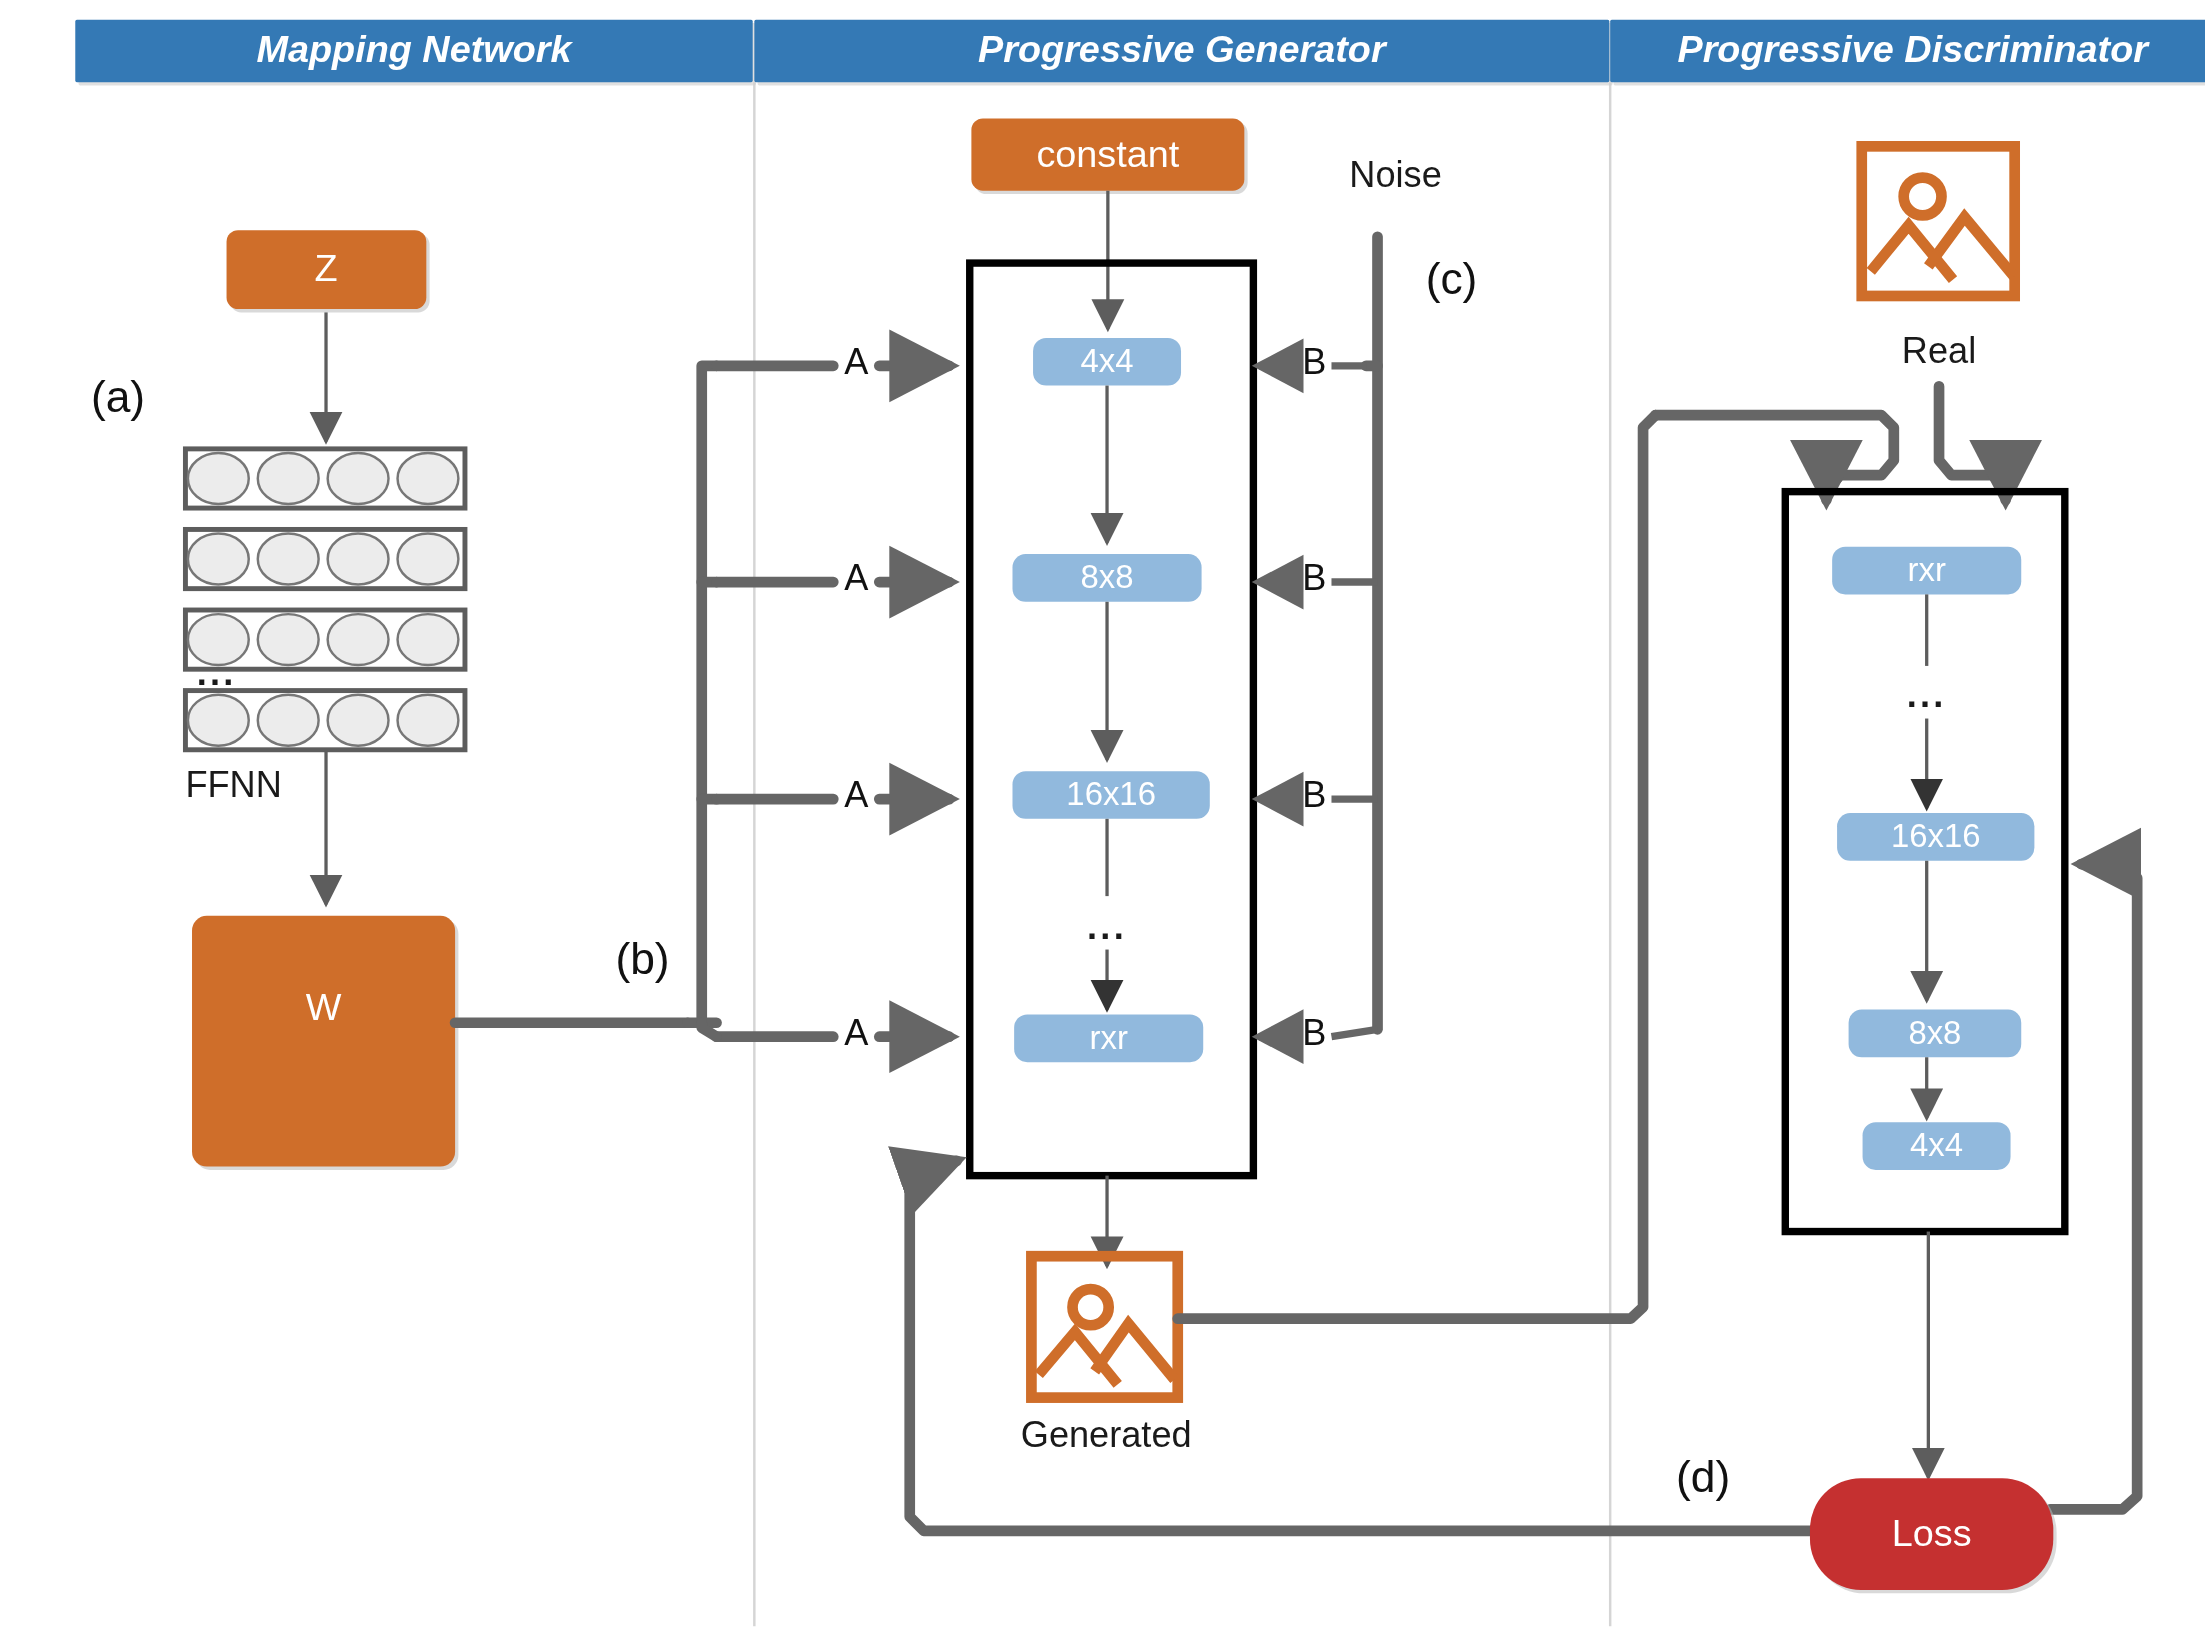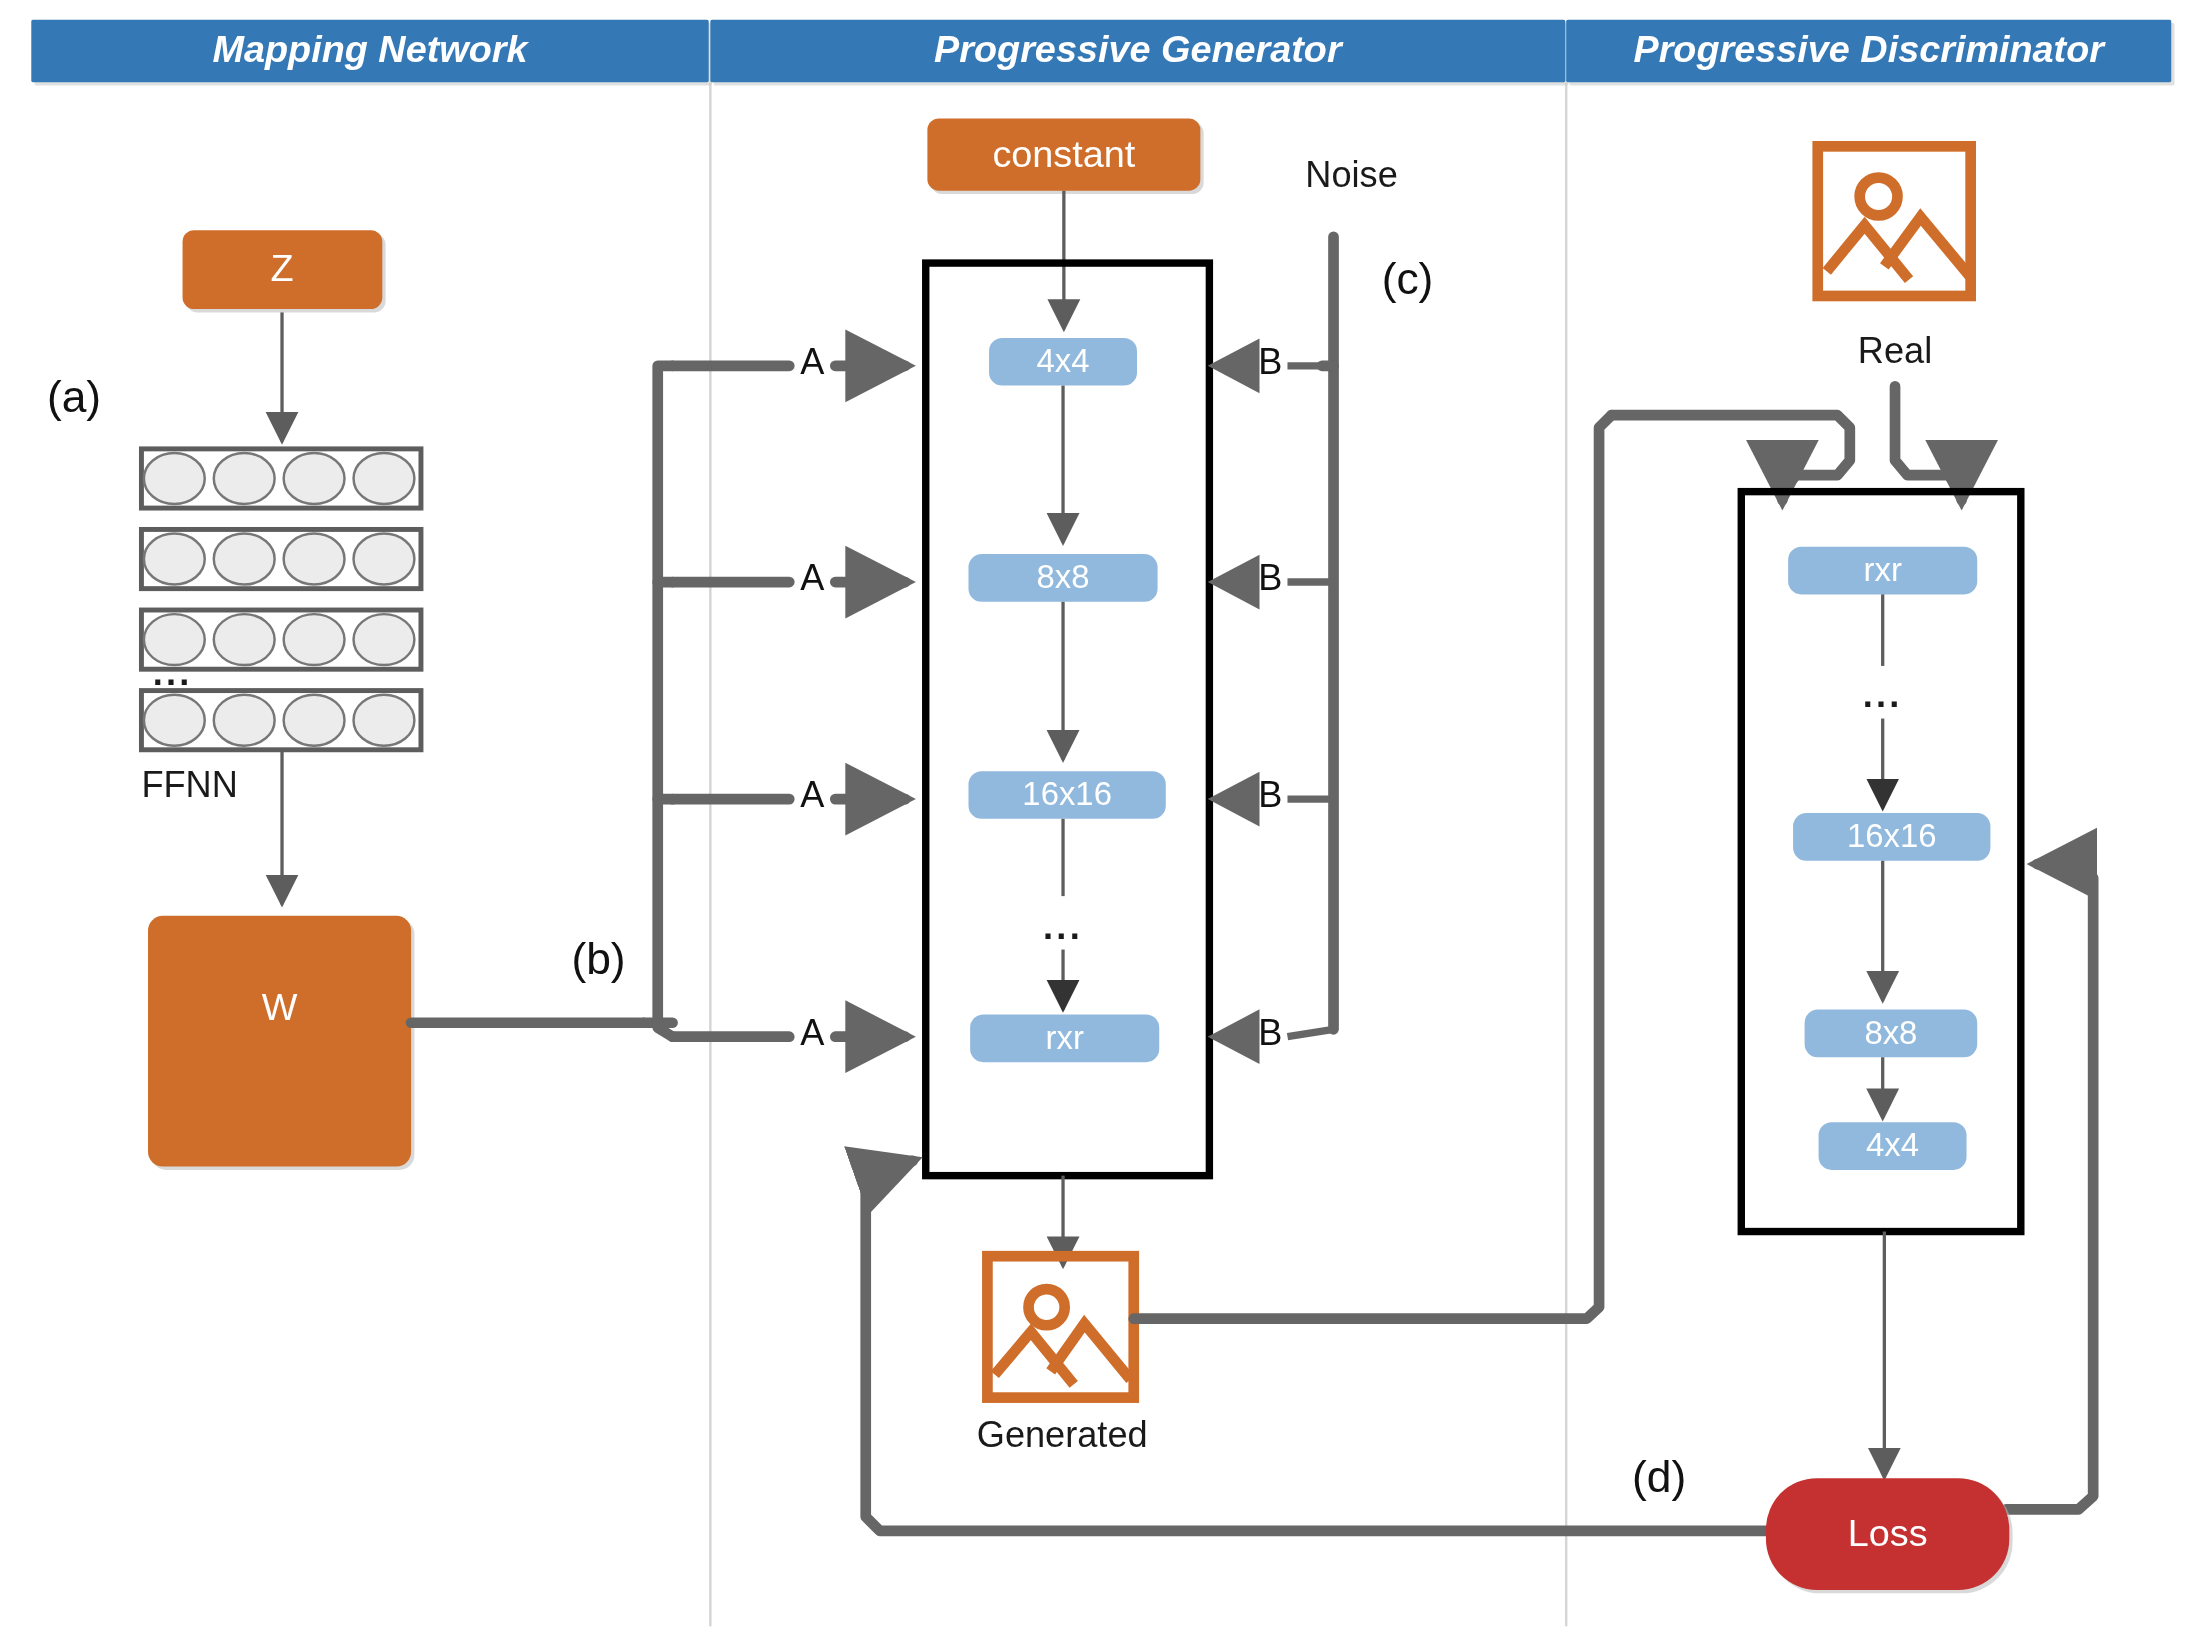--- a/index.html
+++ b/index.html
@@ -1,21 +1,21 @@
 <!DOCTYPE html>
 <html style="font-size:13px"><head>
 <meta charset="utf-8">
 <style>
   html,body{margin:0;padding:0;background:#ffffff;}
   body{
     width:2205px;height:1650px;overflow:hidden;position:relative;
     font-family:"Liberation Sans", sans-serif;
     -webkit-font-smoothing:antialiased;
   }
-  #stage{position:absolute;inset:0;width:1749px;height:1650px;}
+  #stage{position:absolute;inset:0;width:1749px;height:1650px;margin-left:44px;}
   svg.layer{position:absolute;left:0;top:0;width:2205px;height:1650px;}
   .hdrtext{
     font-family:"Liberation Sans", sans-serif;
     font-style:italic;font-weight:bold;font-size:46px;fill:#ffffff;
     text-anchor:middle;dominant-baseline:middle;
   }
   .boxlabel{
     font-family:"Liberation Sans", sans-serif;
     font-size:46px;fill:#ffffff;text-anchor:middle;dominant-baseline:middle;
   }

